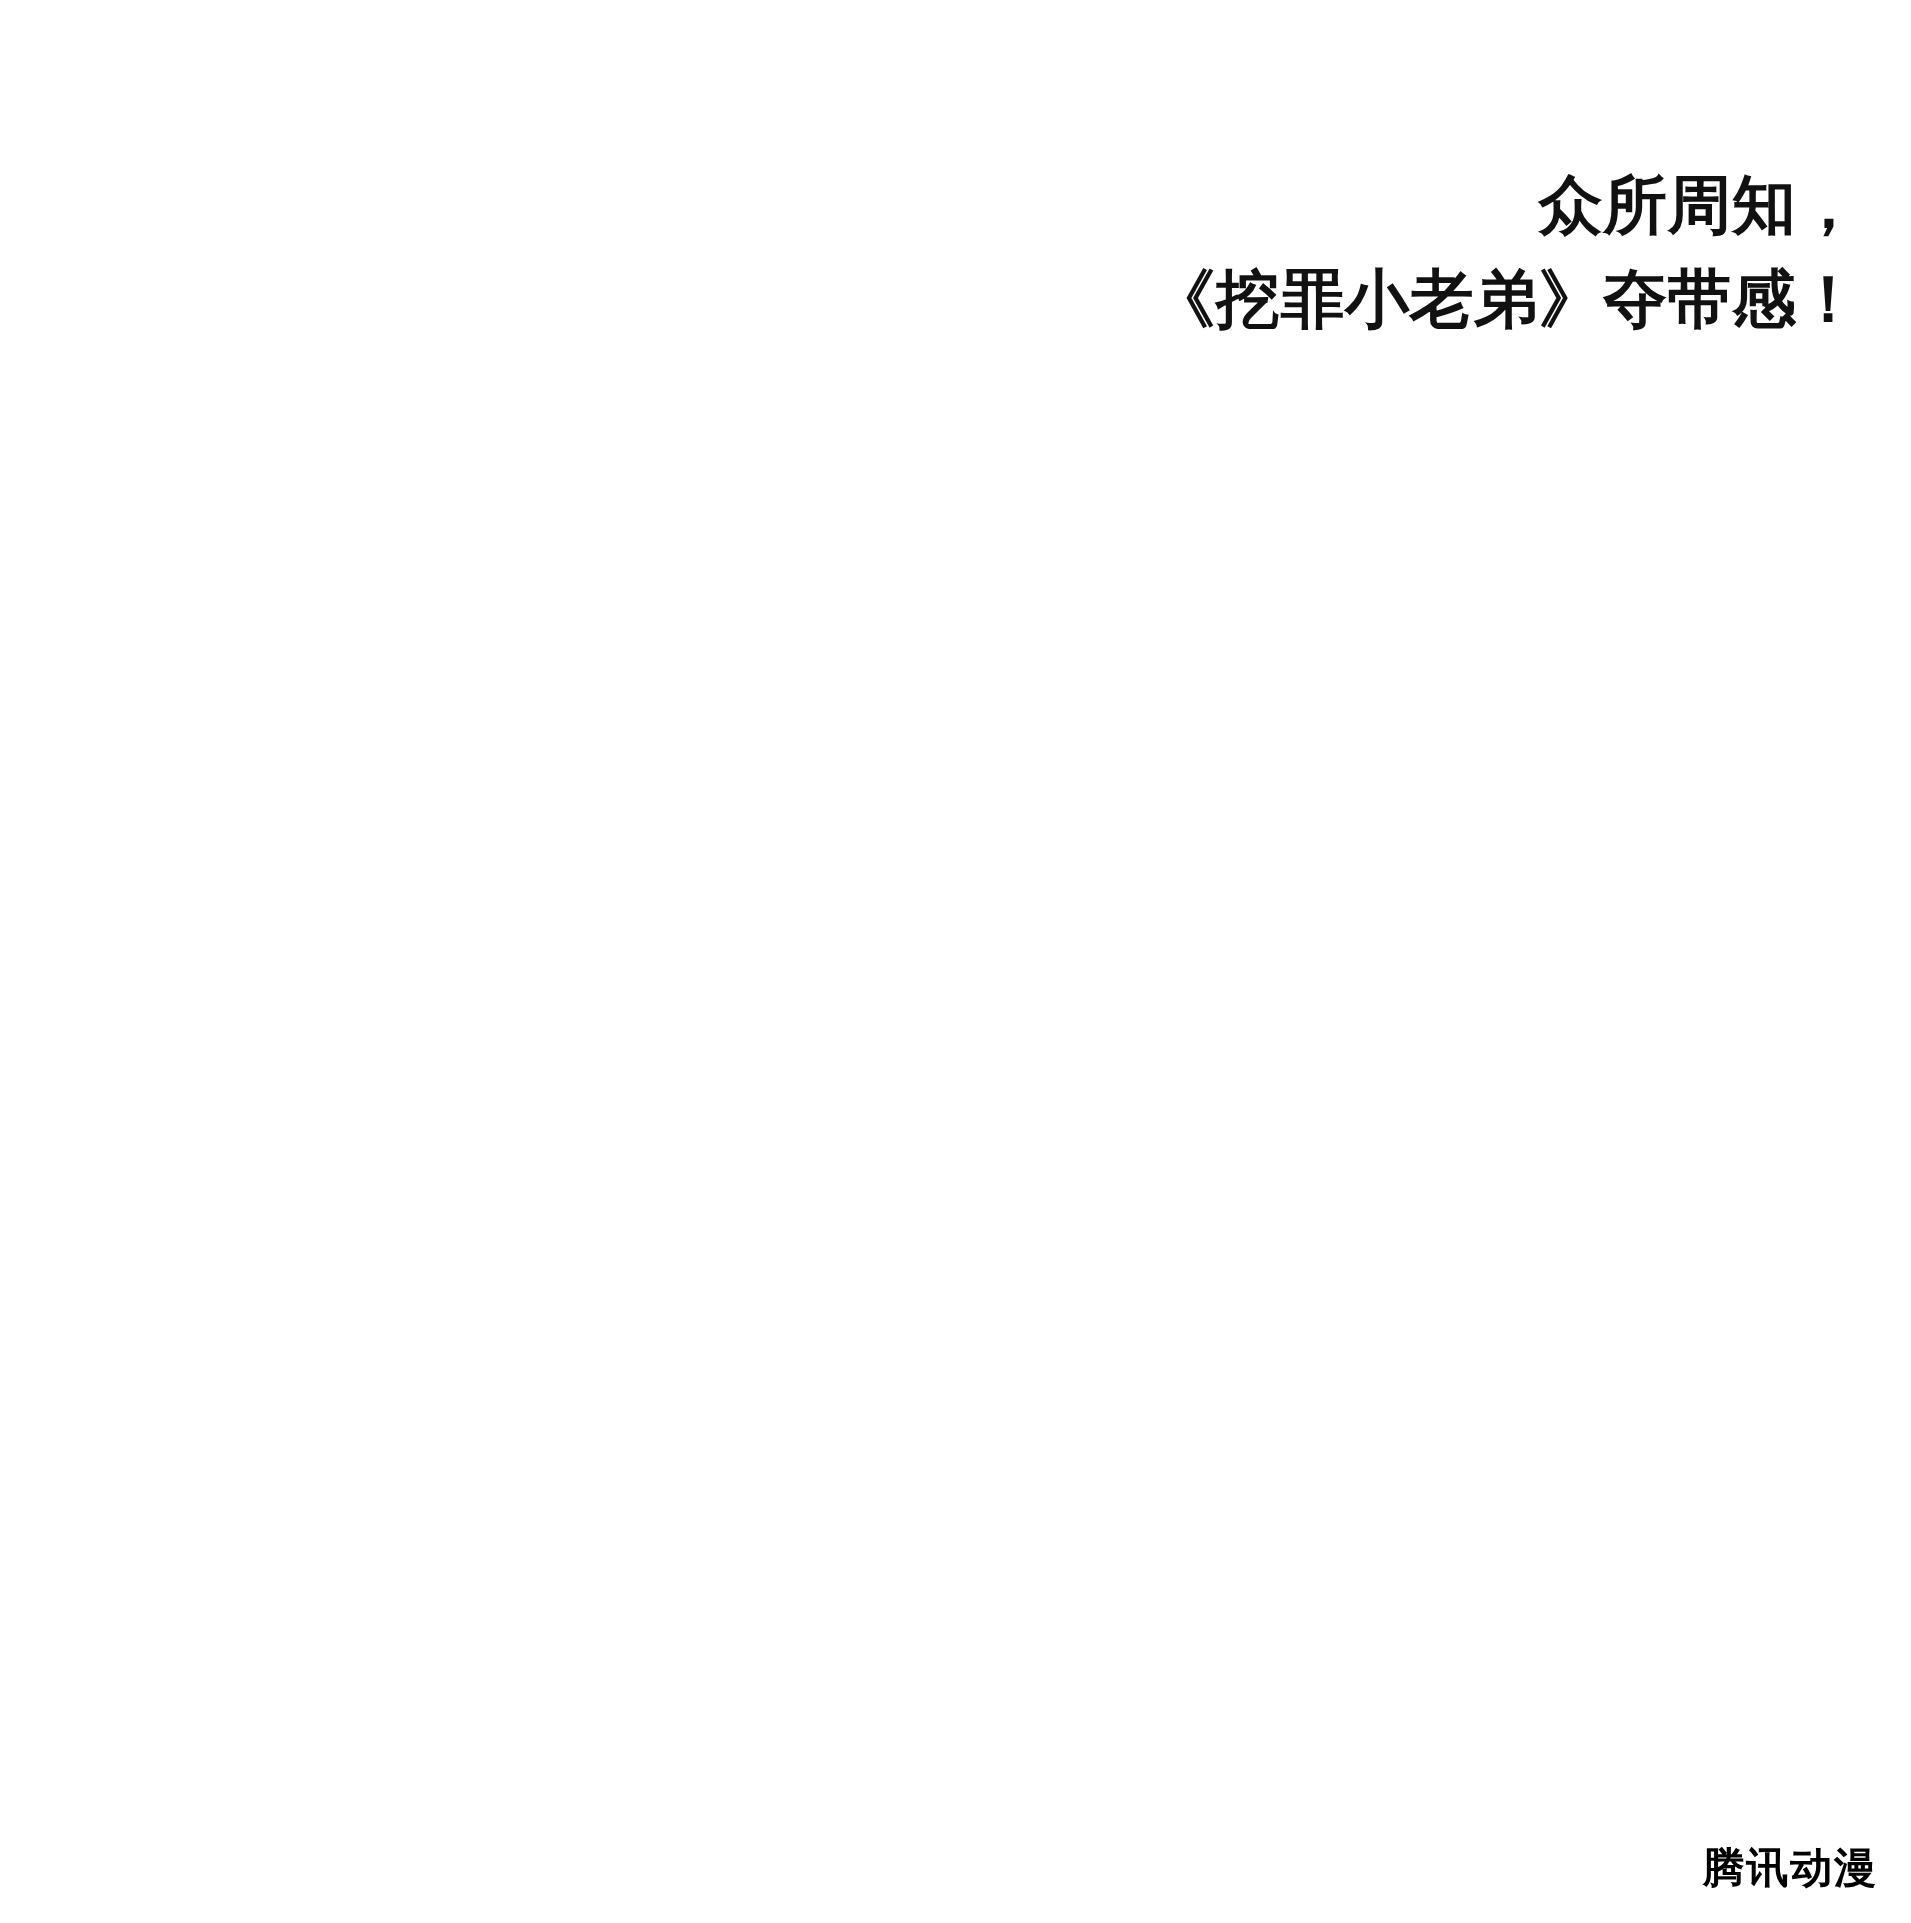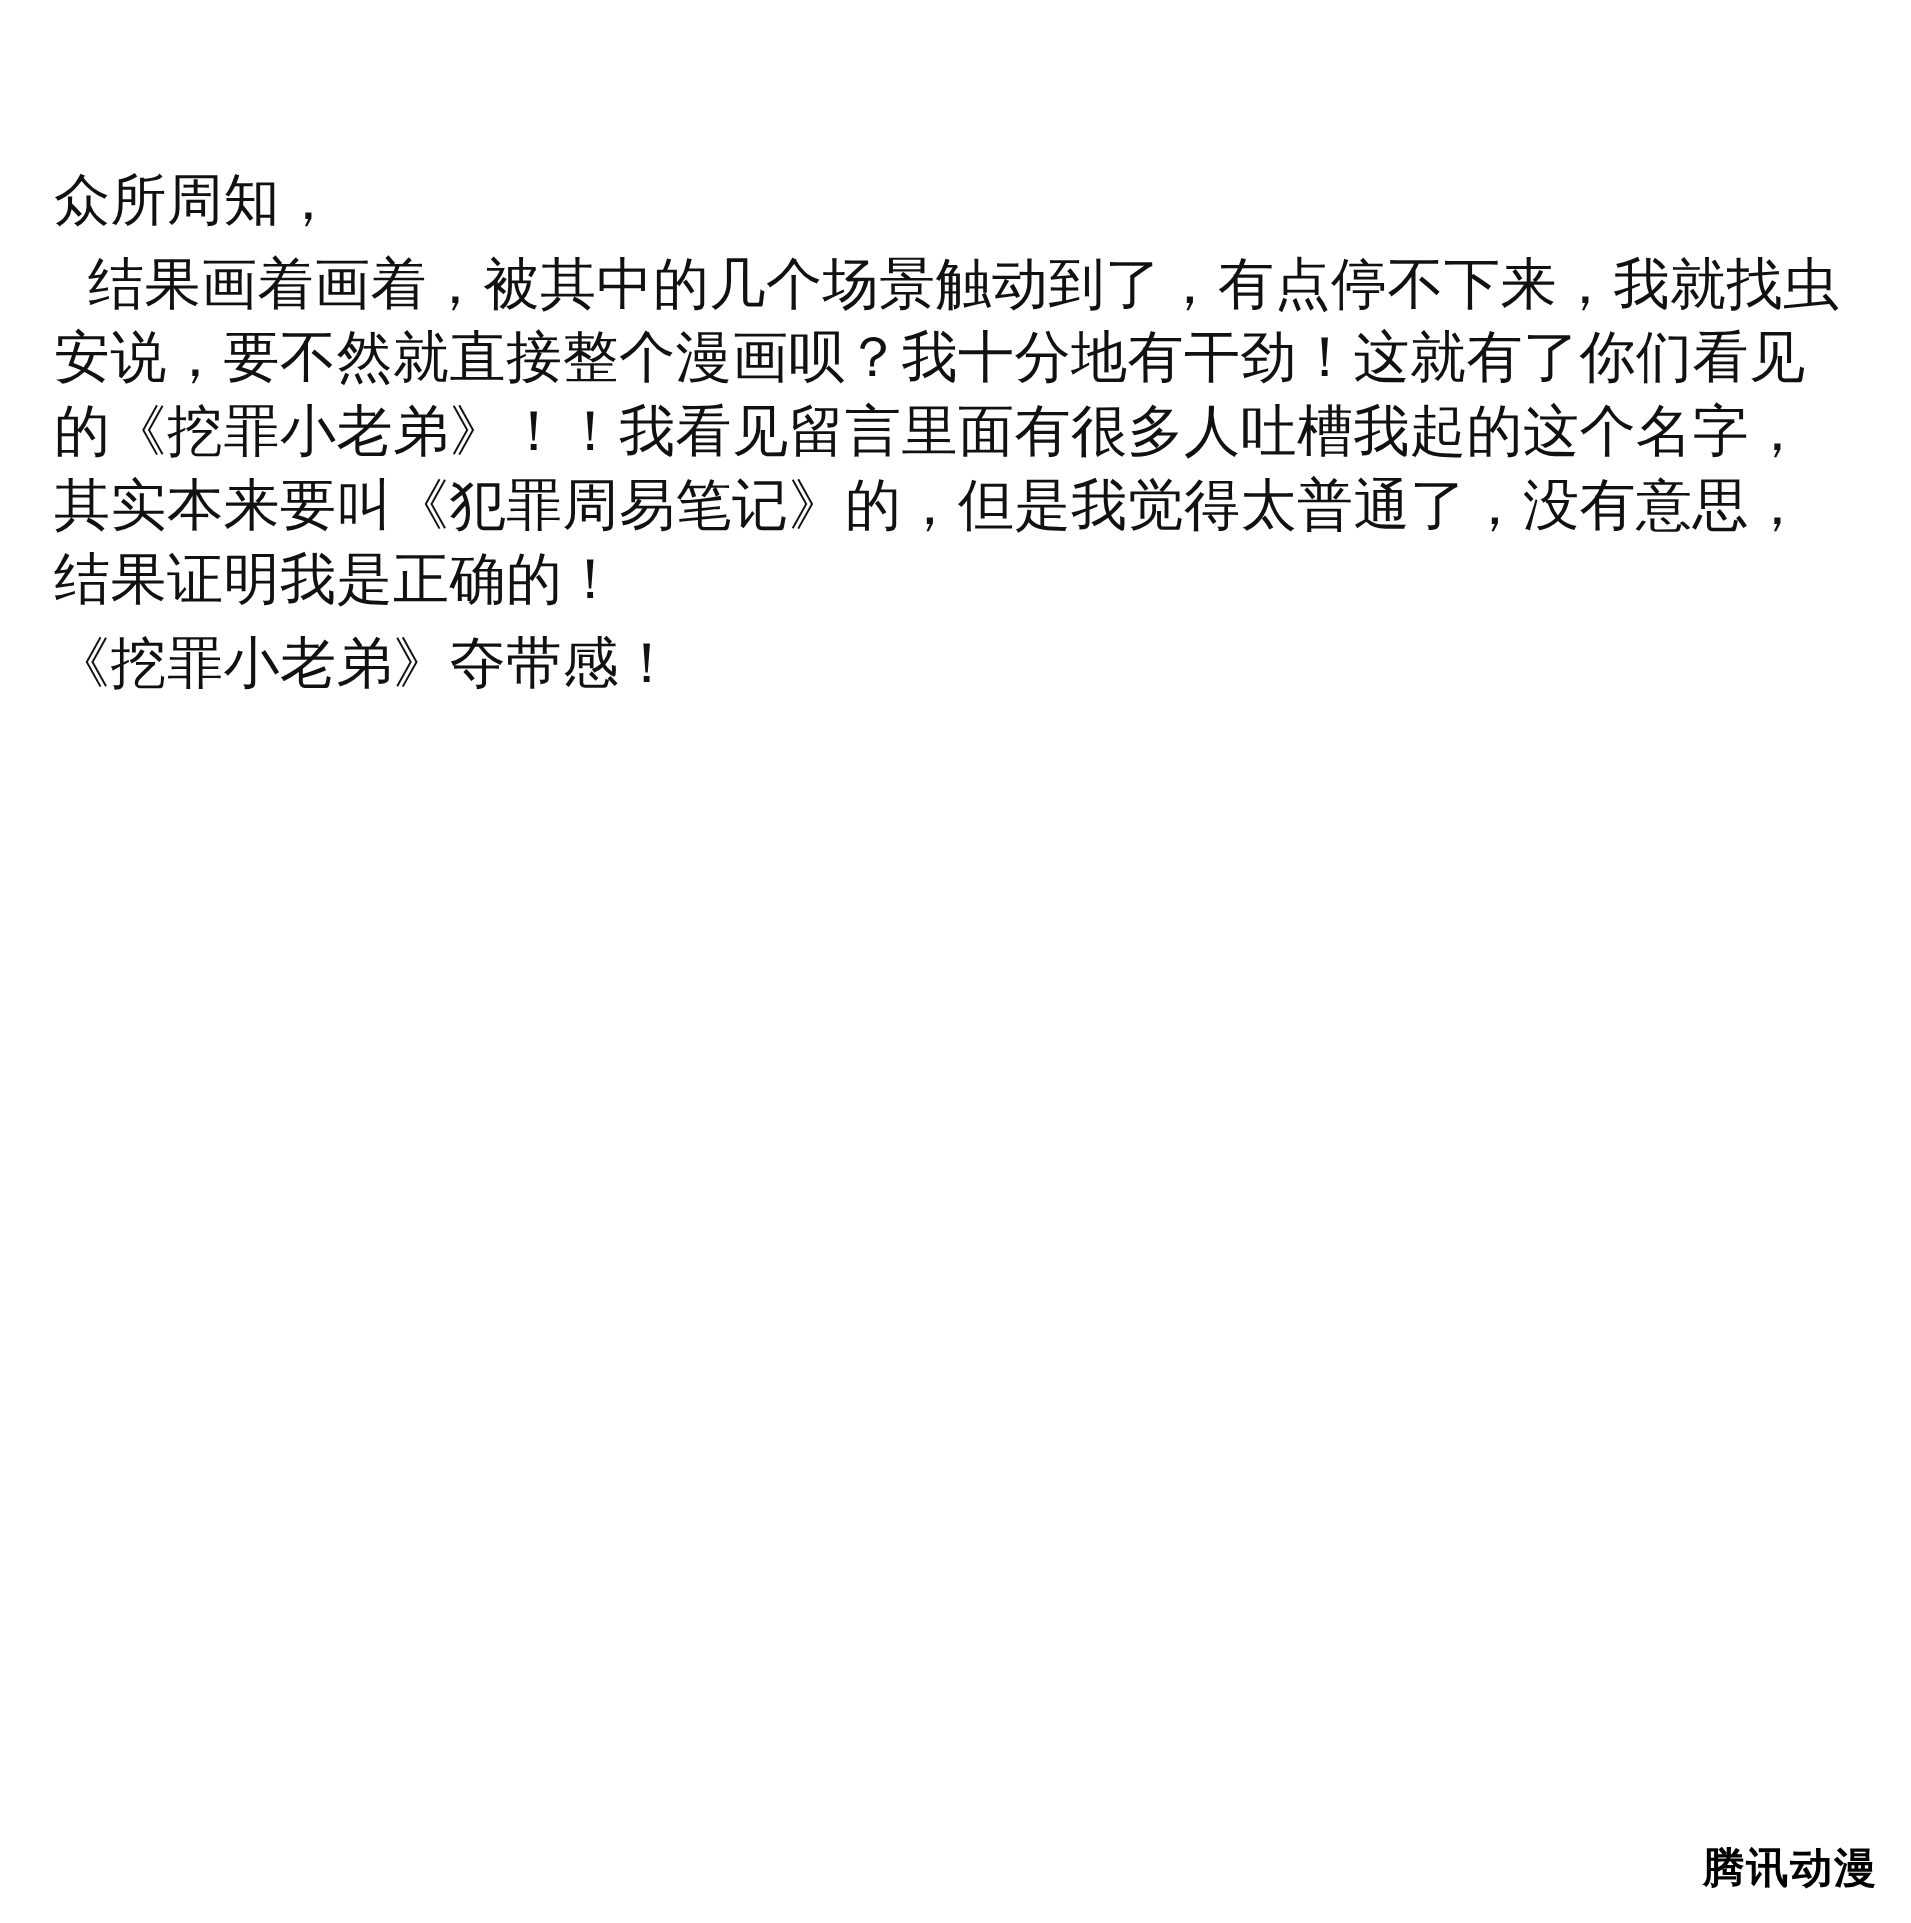--- a/index.html
+++ b/index.html
@@ -19,28 +19,29 @@
     overflow: hidden;
     box-sizing: border-box;
   }
   .note-body {
     position: absolute;
     left: 54px;
     top: 163px;
     width: 1807px;
   }
   .note-line {
-    font-size: 56px;
+    font-size: 64px;
     line-height: 1.32;
     color: #111111;
     letter-spacing: 0.5px;
-    font-weight: 400;
+    font-weight: 700;
     white-space: pre-wrap;
     word-break: break-word;
     margin: 0 0 9.6px 0;
+    text-align: right;
   }
   .note-line.indent {
     text-indent: 34px;
   }
   .watermark {
     position: absolute;
     right: 34px;
     bottom: 34px;
     font-size: 42px;
     line-height: 1;
@@ -50,20 +51,19 @@
     user-select: none;
   }
 </style>
 </head>
 <body>
 
 <div class="page">
 
   <div class="note-body">
     <p class="note-line">众所周知，</p>
-    <p class="note-line indent">结果画着画着，被其中的几个场景触动到了，有点停不下来，我就找虫安说，要不然就直接整个漫画呗？我十分地有干劲！这就有了你们看见的《挖罪小老弟》！！我看见留言里面有很多人吐槽我起的这个名字，其实本来要叫《犯罪周易笔记》的，但是我觉得太普通了，没有意思，结果证明我是正确的！</p>
     <p class="note-line">《挖罪小老弟》夺带感！</p>
   </div>
 
   <div class="watermark">腾讯动漫</div>
 
 </div>
 
 
 </body></html>

